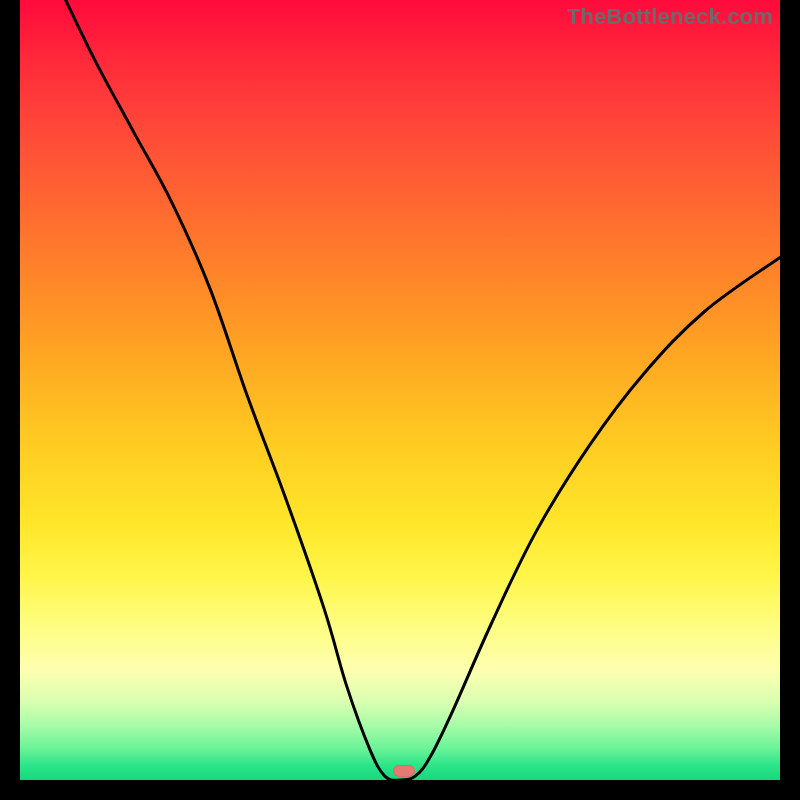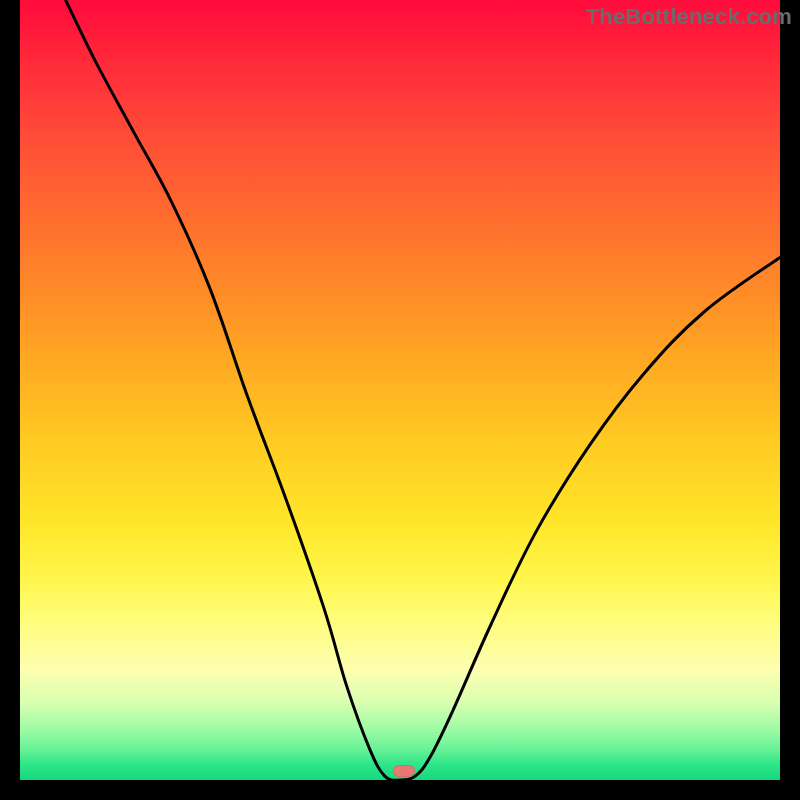--- a/index.html
+++ b/index.html
@@ -50,21 +50,21 @@
   }
   svg.curve {
     position: absolute;
     inset: 0;
     width: 100%;
     height: 100%;
   }
   .watermark {
     position: absolute;
     top: 4px;
-    right: 8px;
+    right: 27px;
     color: #6b6b6b;
     font-size: 22px;
     font-weight: 600;
     letter-spacing: 0.2px;
     user-select: none;
   }
   .marker {
     position: absolute;
     width: 22px;
     height: 12px;

